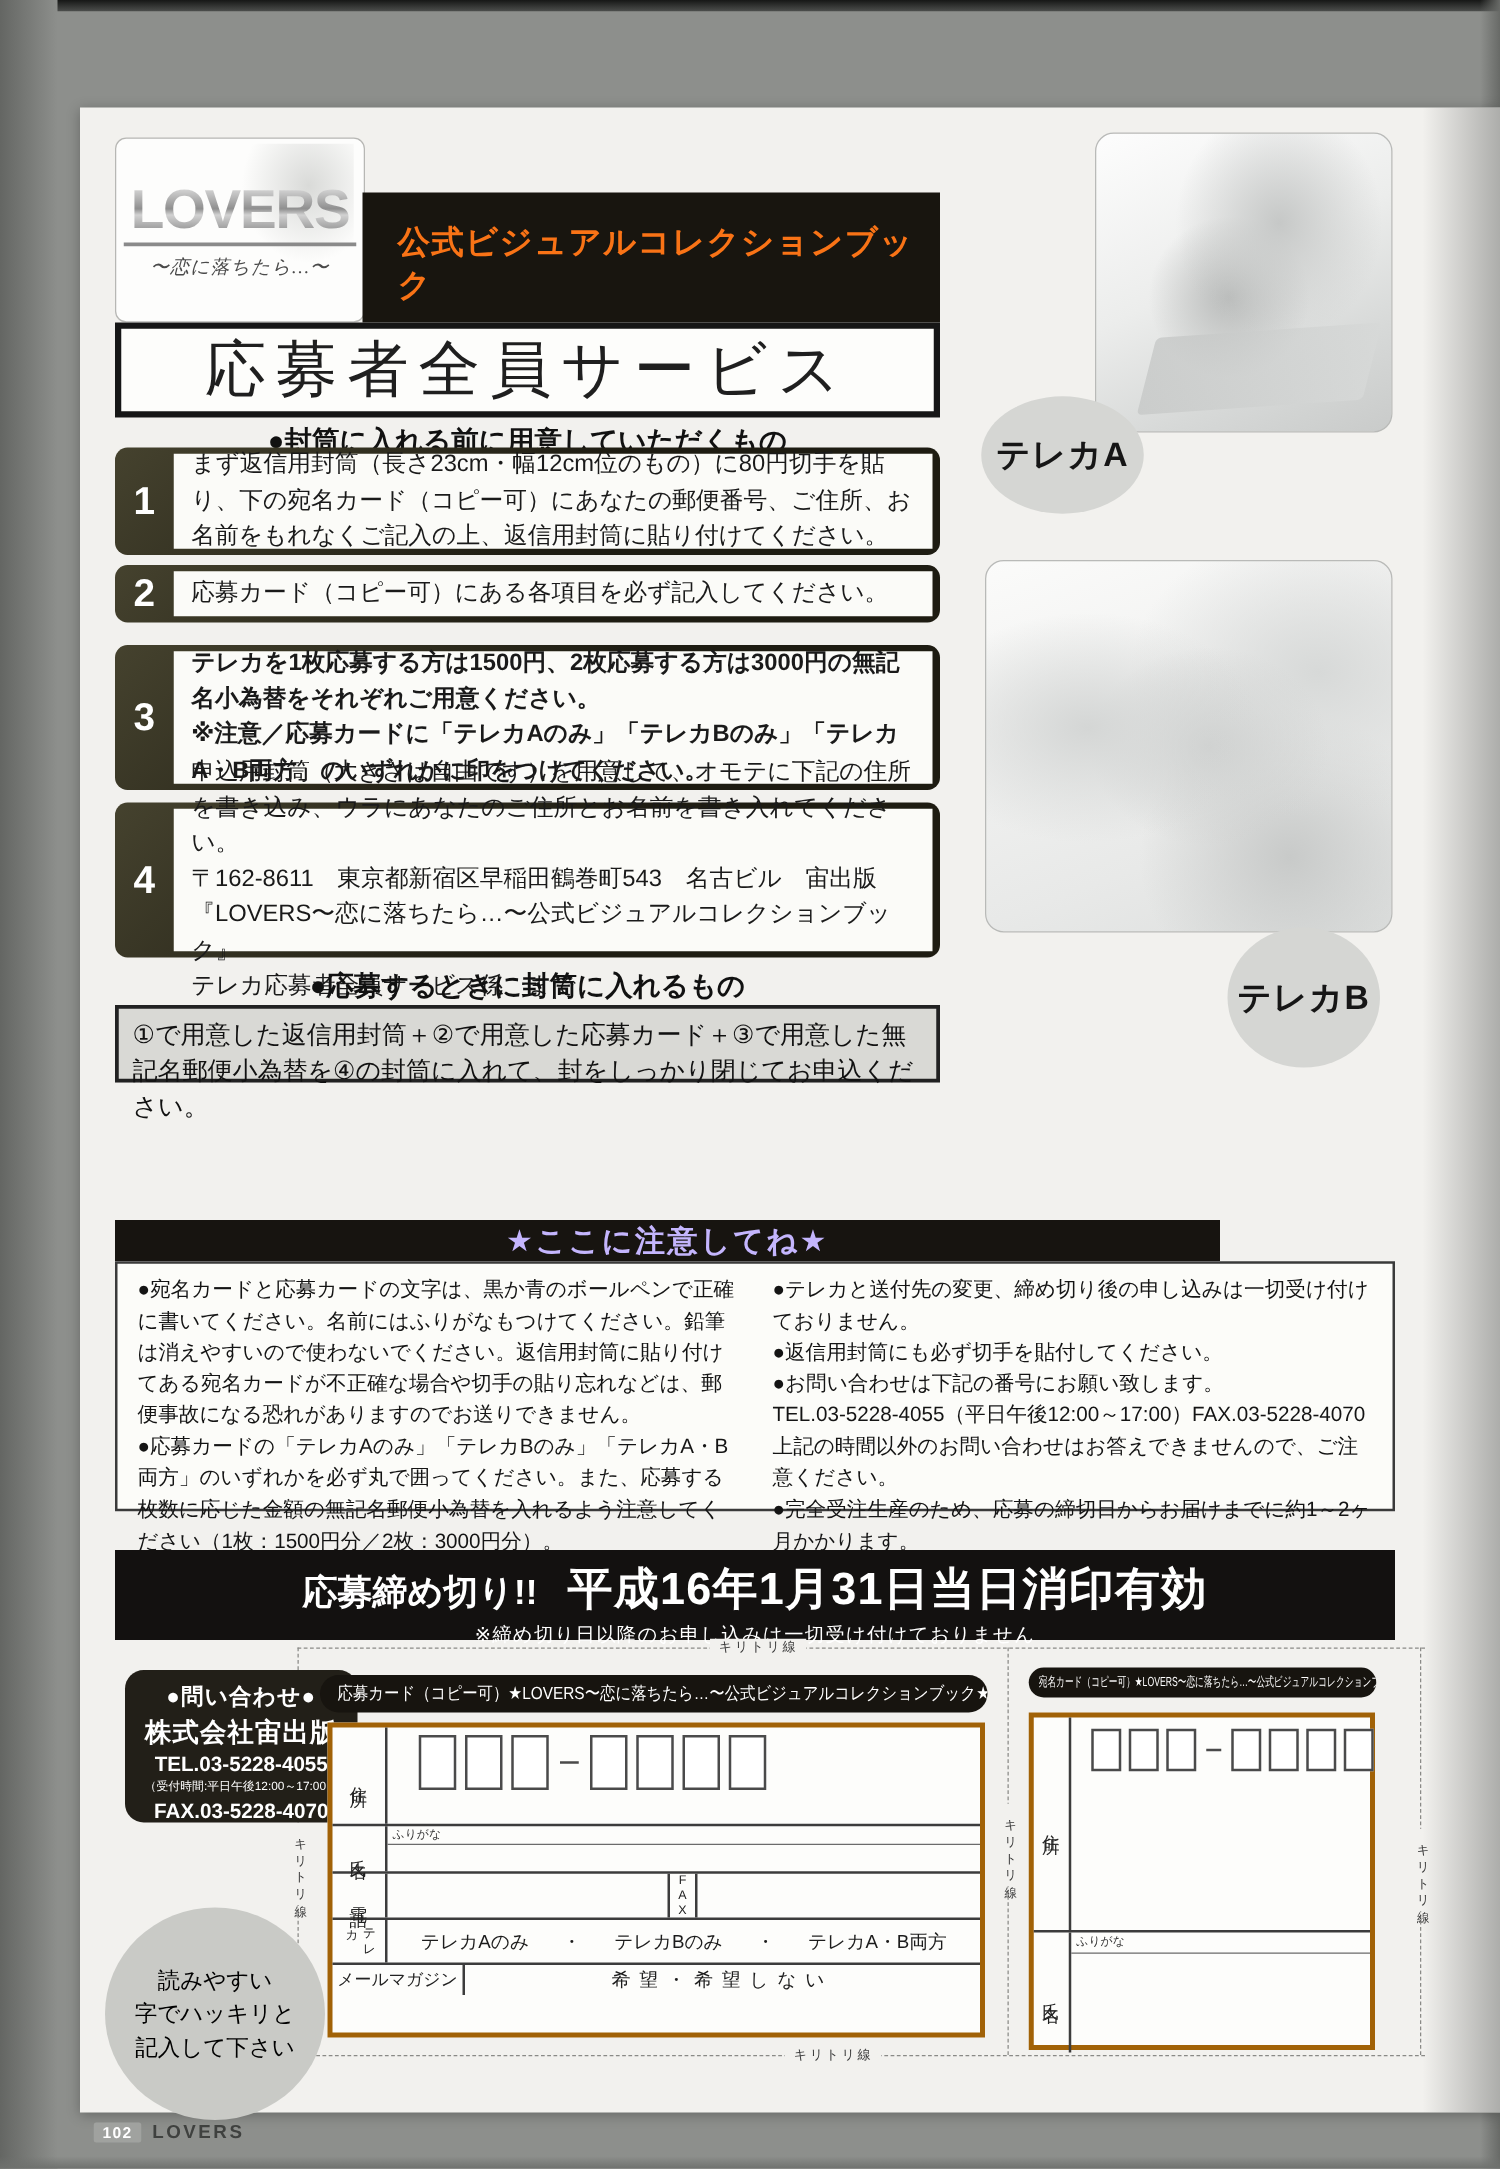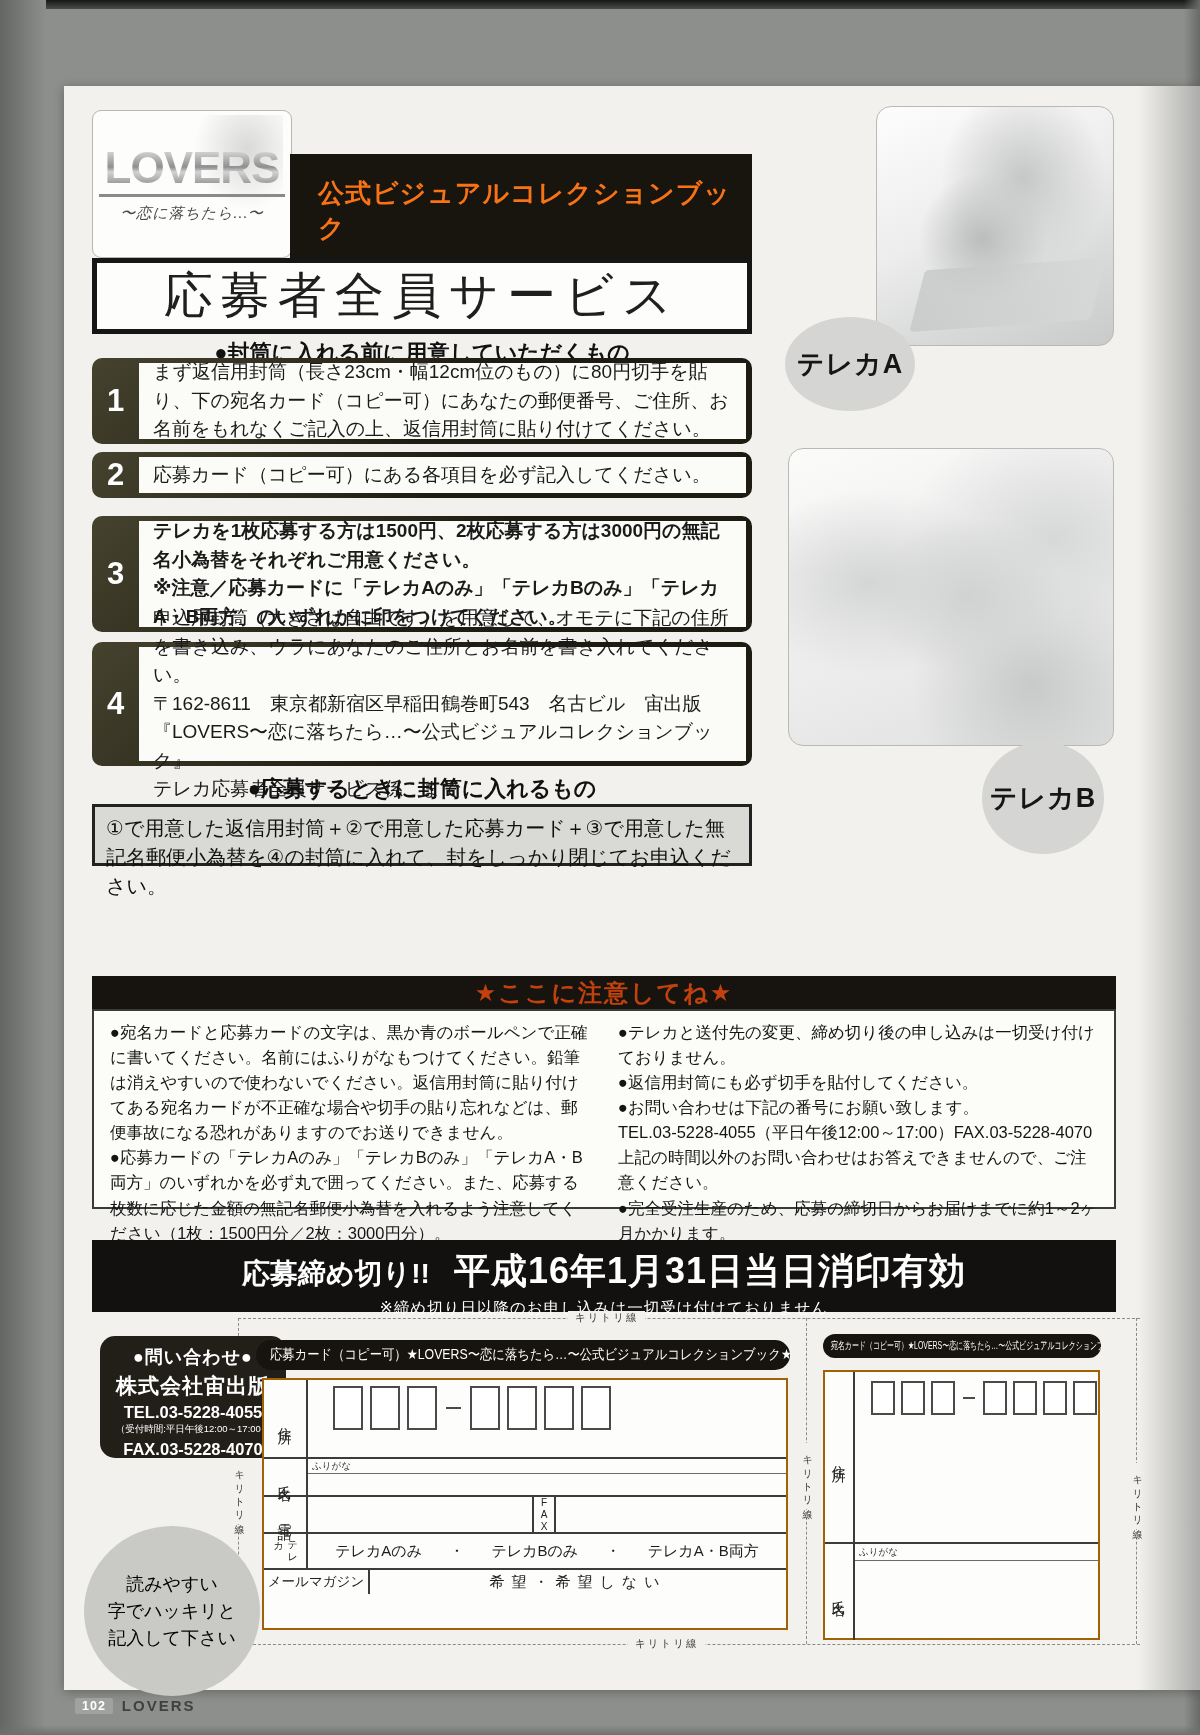--- a/index.html
+++ b/index.html
@@ -115,22 +115,22 @@
   .teleca-oval{
     position:absolute;background:#d5d6d3;border-radius:50%;
     display:flex;align-items:center;justify-content:center;
     font-size:27px;font-weight:bold;color:#161616;letter-spacing:1px;
   }
   .oval-a{left:721px;top:231px;width:130px;height:94px;}
   .oval-b{left:918px;top:656px;width:122px;height:112px;}
 
   
   .notice-banner{
-    position:absolute;left:28px;top:890px;width:1024px;height:33px;
-    background:#171410;color:#c2410c;display:flex;align-items:center;justify-content:center;
+    position:absolute;left:28px;top:890px;width:884px;height:33px;
+    background:#171410;color:#c4b5fd;display:flex;align-items:center;justify-content:center;
     font-size:24px;font-weight:bold;letter-spacing:2px;
   }
   .notice-box{
     position:absolute;left:28px;top:923px;width:1024px;height:200px;box-sizing:border-box;
     background:#fcfcf9;border:2px solid #3a3a3a;
     display:flex;gap:28px;padding:9px 16px;
   }
   .notice-col{flex:1;font-size:16.5px;line-height:1.52;color:#141414;white-space:pre-line;}
 
   
@@ -181,21 +181,21 @@
   
   .pill{
     position:absolute;background:#17140f;color:#fff;border-radius:15px;
     display:flex;align-items:center;padding:0 14px;box-sizing:border-box;overflow:hidden;
   }
   .entry-pill{left:192px;top:1254px;width:534px;height:30px;font-size:14px;}
   .entry-pill .pill-text{transform:scaleX(.88);transform-origin:left center;white-space:nowrap;}
   .addr-pill{left:759px;top:1248px;width:278px;height:24px;font-size:10.5px;padding:0 8px;}
   .addr-pill .pill-text{transform:scaleX(.66);transform-origin:left center;white-space:nowrap;}
 
-  .ftable{position:absolute;background:#fdfdfb;border:2px solid #a16207;box-sizing:border-box;}
+  .ftable{position:absolute;background:#fdfdfb;border:4px solid #a16207;box-sizing:border-box;}
   .entry-table{left:198px;top:1292px;width:526px;height:252px;}
   .addr-table{left:759px;top:1284px;width:277px;height:270px;}
   .frow{display:flex;box-sizing:border-box;border-top:2px solid #3c3c3c;}
   .frow:first-child{border-top:none;}
   .flabel{
     flex:0 0 auto;border-right:2px solid #3c3c3c;box-sizing:border-box;
     display:flex;align-items:center;justify-content:center;
     font-size:14px;color:#222;
   }
   .v-label{writing-mode:vertical-rl;text-orientation:upright;letter-spacing:3px;}

